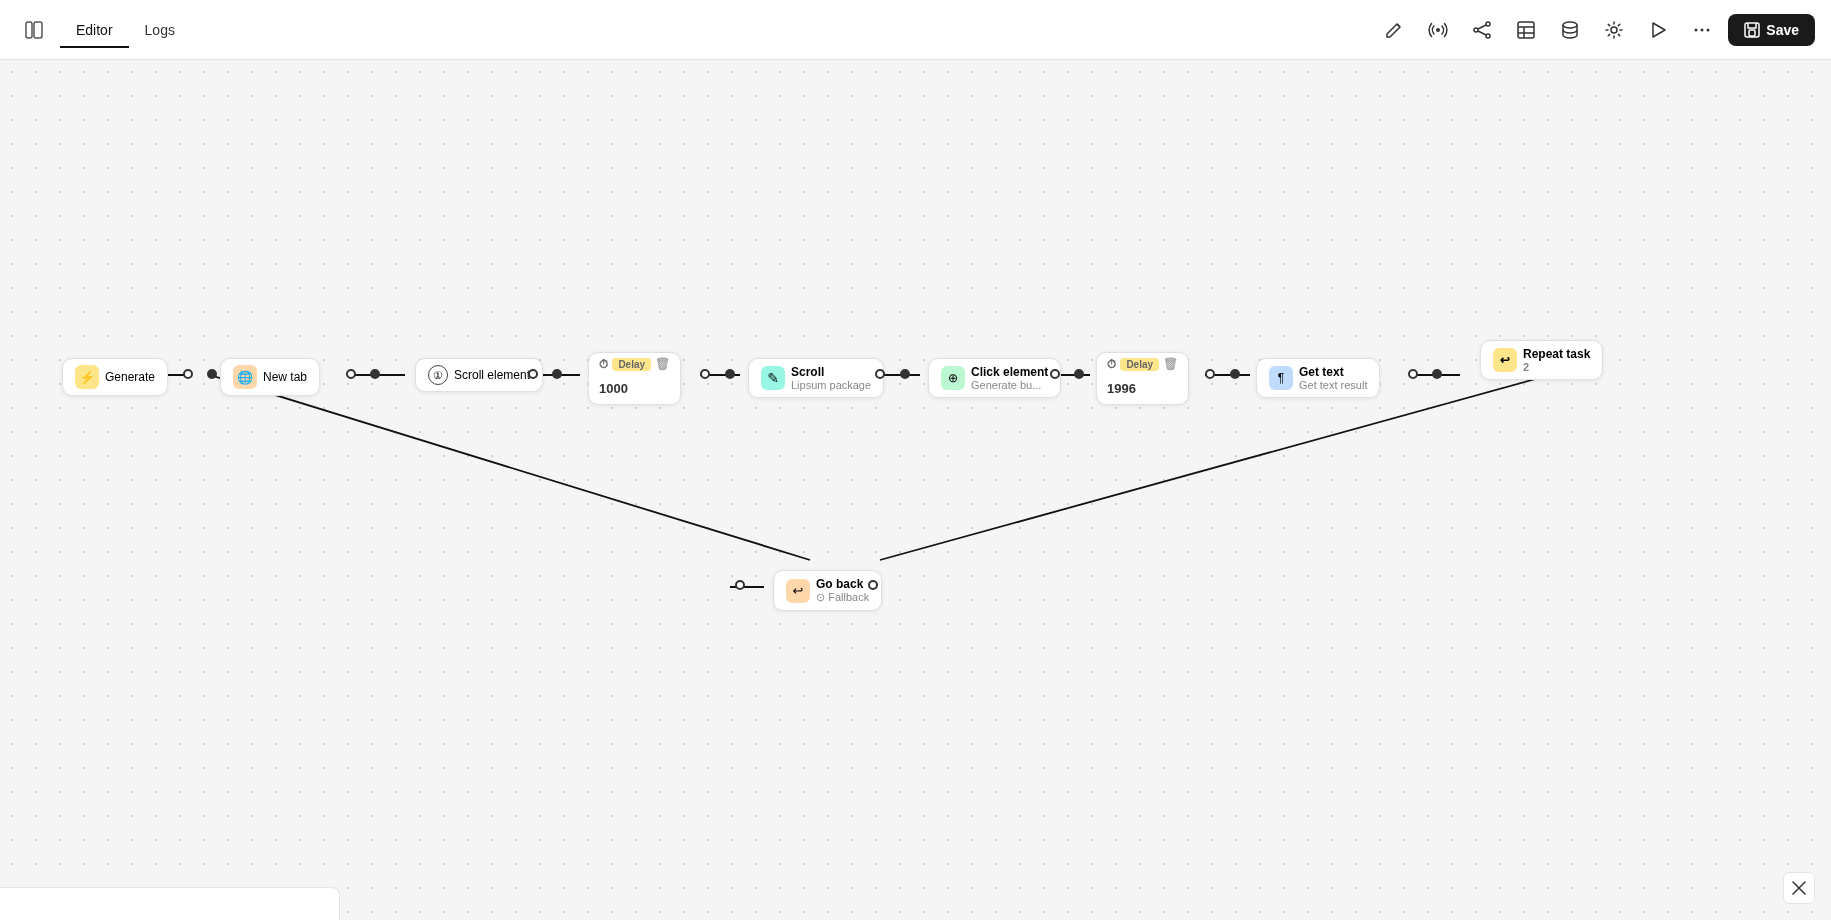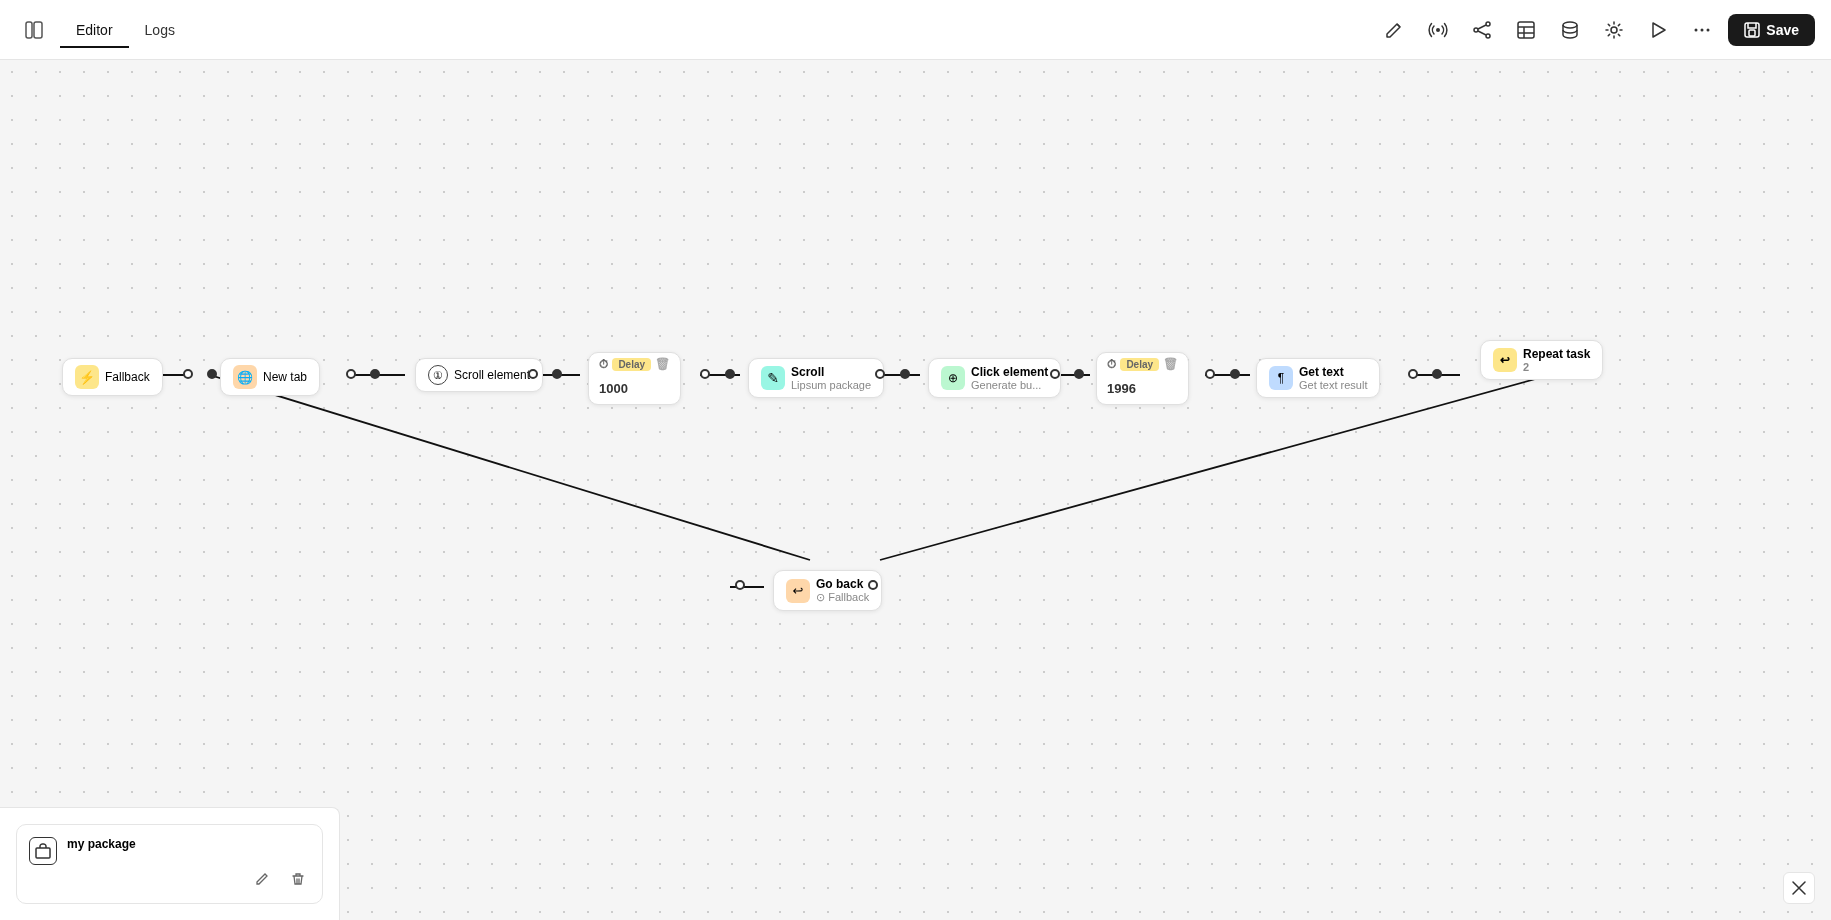--- a/index.html
+++ b/index.html
@@ -321,21 +321,21 @@
     <line x1="210" y1="315" x2="810" y2="500" stroke="#111" stroke-width="1.8"></line>
 
     <line x1="880" y1="500" x2="1550" y2="315" stroke="#111" stroke-width="1.8"></line>
 
     <line x1="730" y1="527" x2="764" y2="527" stroke="#111" stroke-width="1.8"></line>
     <line x1="830" y1="527" x2="870" y2="527" stroke="#111" stroke-width="1.8"></line>
   </svg>
 
   <div class="node" style="left:62px; top:298px;">
     <div class="node-icon yellow">⚡</div>
-    <span>Fallback</span>
+    <span>Generate</span>
   </div>
 
   <div class="node" style="left:220px; top:298px;">
     <div class="node-icon orange">🌐</div>
     <span>New tab</span>
   </div>
 
   <div class="node" style="left:415px; top:298px;">
     <div class="node-icon green" style="font-size:11px; border-radius:50%; border:1.5px solid #444; background:#fff; width:20px; height:20px;">①</div>
     <span>Scroll element</span>
@@ -432,41 +432,20 @@
   <div class="dot" style="left:1205px; top:309px;"></div>
   <div class="dot filled" style="left:1230px; top:309px;"></div>
 
   <div class="dot" style="left:1408px; top:309px;"></div>
   <div class="dot filled" style="left:1432px; top:309px;"></div>
 
   <div class="dot" style="left:735px; top:520px;"></div>
   <div class="dot" style="left:868px; top:520px;"></div>
 
   <div class="bottom-panel">
-    <div class="package-card">
-      <div class="package-icon">
-        <svg width="16" height="16" viewBox="0 0 16 16" fill="none">
-          <rect x="1" y="5" width="14" height="10" rx="1" stroke="#333" stroke-width="1.5"></rect>
-          <path d="M5 5V3.5A2.5 2.5 0 0 1 8 1v0a2.5 2.5 0 0 1 3 2.5V5" stroke="#333" stroke-width="1.5"></path>
-        </svg>
-      </div>
-      <span class="node-title">my package</span>
-      <div class="package-actions">
-        <button class="package-action-btn">
-          <svg width="14" height="14" viewBox="0 0 14 14" fill="none">
-            <path d="M2 10l8-8 2 2-8 8H2v-2z" stroke="#666" stroke-width="1.3"></path>
-          </svg>
-        </button>
-        <button class="package-action-btn">
-          <svg width="14" height="14" viewBox="0 0 14 14" fill="none">
-            <path d="M2 4h10M5 4V2h4v2M6 7v4M8 7v4M3 4l1 8h6l1-8" stroke="#666" stroke-width="1.3" stroke-linecap="round"></path>
-          </svg>
-        </button>
-      </div>
-    </div>
   </div>
 
   <button class="panel-close" style="position:absolute; bottom:16px; right:16px;">
     <svg width="14" height="14" viewBox="0 0 14 14" fill="none">
       <path d="M1 1l12 12M13 1L1 13" stroke="#333" stroke-width="1.5" stroke-linecap="round"></path>
     </svg>
   </button>
 </div>
 
 </body></html>

